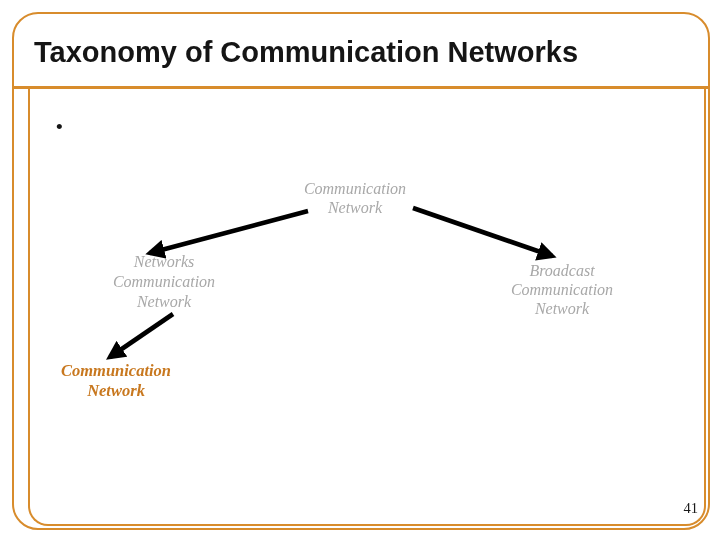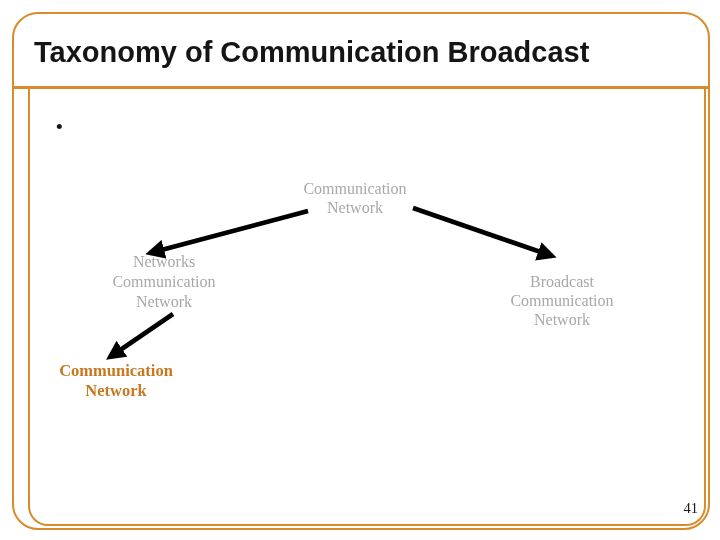--- a/index.html
+++ b/index.html
@@ -66,24 +66,25 @@
     left: 0; top: 0;
     width: 720px; height: 540px;
   }
   .node {
     position: absolute;
     text-align: center;
     font-family: "Liberation Serif", "DejaVu Serif", serif;
     color: #A8A8A8;
     font-size: 16px;
     line-height: 19px;
+    font-style: italic;
   }
   .node-root      { left: 280px; top: 179px; width: 150px; }
   .node-switched  { left:  89px; top: 252px; width: 150px; line-height: 20px; }
-  .node-broadcast { left: 487px; top: 261px; width: 150px; margin-top: 11px; }
+  .node-broadcast { left: 487px; top: 261px; width: 150px; }
   .node-circuit   {
     left: 38px; top: 361px; width: 156px;
     line-height: 20px;
     color: #C8781F;
     font-weight: 600;
     font-size: 16.5px;
   }
   .page-number {
     position: absolute;
     left: 672px; top: 500px;
@@ -96,21 +97,21 @@
 </style>
 </head>
 <body>
 
 <div class="slide">
 
   <div class="outer-frame"></div>
   <div class="title-separator"></div>
   <div class="inner-frame"></div>
 
-  <div class="slide-title">Taxonomy of Communication Broadcast</div>
+  <div class="slide-title">Taxonomy of Communication Networks</div>
 
   <span class="bullet-marker">•</span>
   <div class="bullet-lines">
   </div>
 
   <svg class="diagram-svg" viewBox="0 0 720 540" xmlns="http://www.w3.org/2000/svg">
     <defs>
       <marker id="arrowhead" viewBox="0 0 10 10" refX="7.5" refY="5" markerWidth="4.2" markerHeight="4.2" orient="auto-start-reverse">
         <path d="M 0 0 L 10 5 L 0 10 z" fill="#000000"></path>
       </marker>

